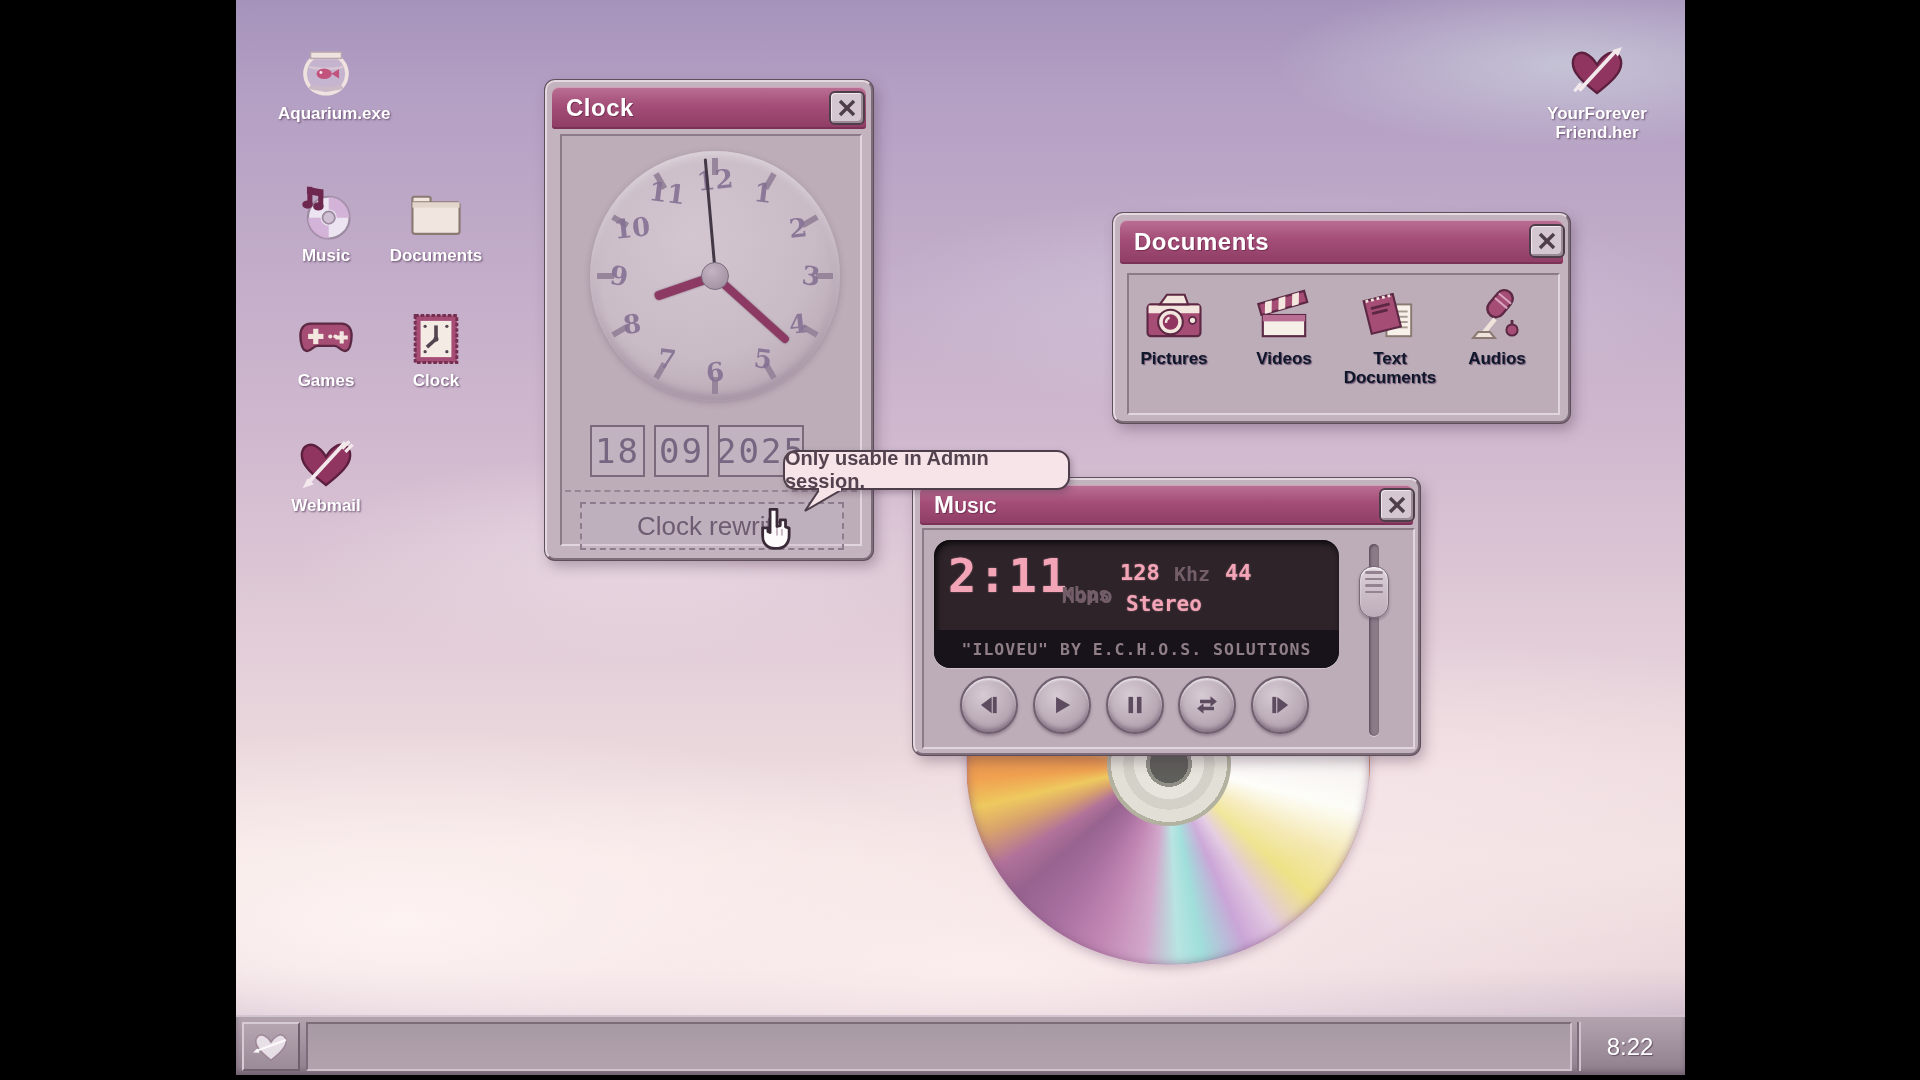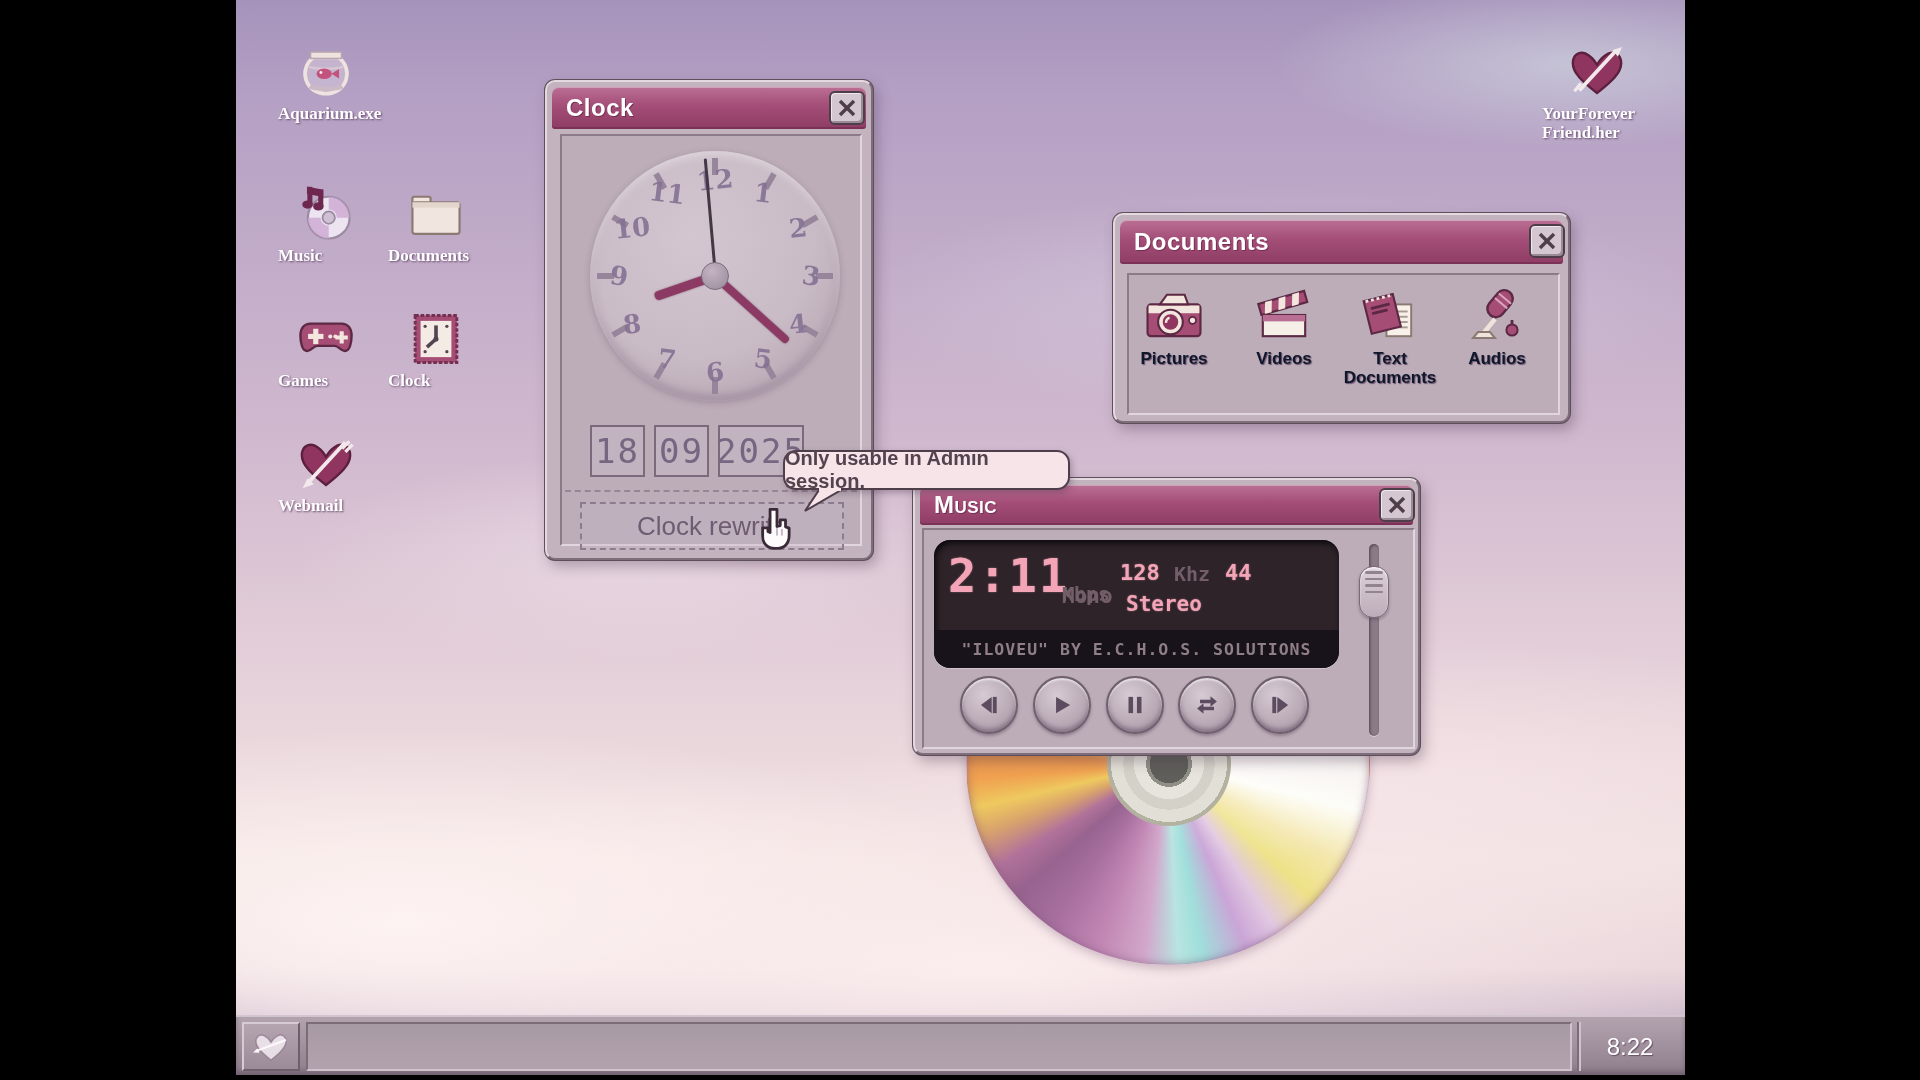--- a/index.html
+++ b/index.html
@@ -8,21 +8,21 @@
   #desktop{position:absolute;left:236px;top:0;width:1449px;height:1075px;overflow:hidden;
     background:
       radial-gradient(ellipse 420px 120px at 92% 6%, rgba(205,208,221,.75), rgba(205,208,221,0) 70%),
       radial-gradient(ellipse 600px 160px at 72% 28%, rgba(216,209,228,.55), rgba(216,209,228,0) 70%),
       radial-gradient(ellipse 500px 150px at 28% 52%, rgba(242,227,236,.55), rgba(242,227,236,0) 70%),
       radial-gradient(ellipse 760px 220px at 80% 74%, rgba(247,230,233,.8), rgba(247,230,233,0) 72%),
       radial-gradient(ellipse 1100px 300px at 52% 90%, rgba(252,238,238,.95), rgba(252,238,238,0) 72%),
       radial-gradient(ellipse 900px 280px at 12% 86%, rgba(255,246,244,.95), rgba(255,246,244,0) 70%),
       linear-gradient(180deg,#a693bb 0%,#b4a0c4 9%,#c3adc9 26%,#d3bcd0 44%,#e6d2da 64%,#f2e1e1 80%,#e9d5da 90%,#bda9c2 97%,#a896b2 100%);}
   
-  .dicon{position:absolute;width:96px;cursor:default;font-family:Liberation Serif, serif;}
+  .dicon{position:absolute;width:96px;text-align:center;cursor:default;}
   .dicon .img{width:58px;height:58px;margin:0 auto;display:block;}
   .dicon .lbl{margin-top:3px;font-size:17px;font-weight:600;color:#fff;line-height:19px;
     text-shadow:1px 1px 2px rgba(90,60,95,.85);}
   
   .win{position:absolute;background:#c2b3be;border:2px solid;border-color:#e5d9e1 #7e6e7b #7e6e7b #e5d9e1;
     border-radius:10px;box-shadow:0 0 0 1px #5f4f5b,4px 6px 14px rgba(70,45,70,.35);}
   .tbar{position:absolute;background:linear-gradient(180deg,#bb6f94 0%,#a34d77 45%,#8e3d65 100%);
     border-radius:7px 7px 3px 3px;box-shadow:inset 0 1px 0 rgba(255,255,255,.35),inset 0 -2px 0 rgba(90,30,60,.35);}
   .tbar .ttl{position:absolute;left:14px;top:50%;transform:translateY(-50%);color:#fff;
     font-size:24px;font-weight:bold;letter-spacing:.5px;text-shadow:1px 1px 0 rgba(90,30,60,.6);}

